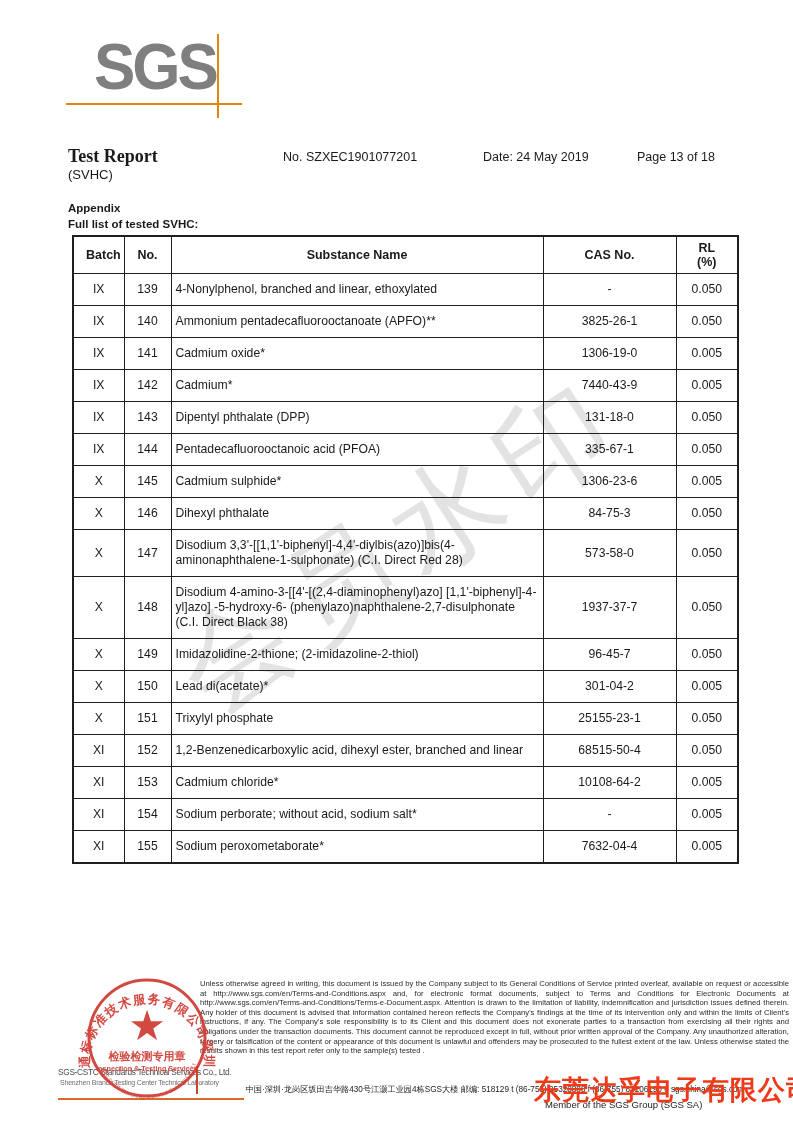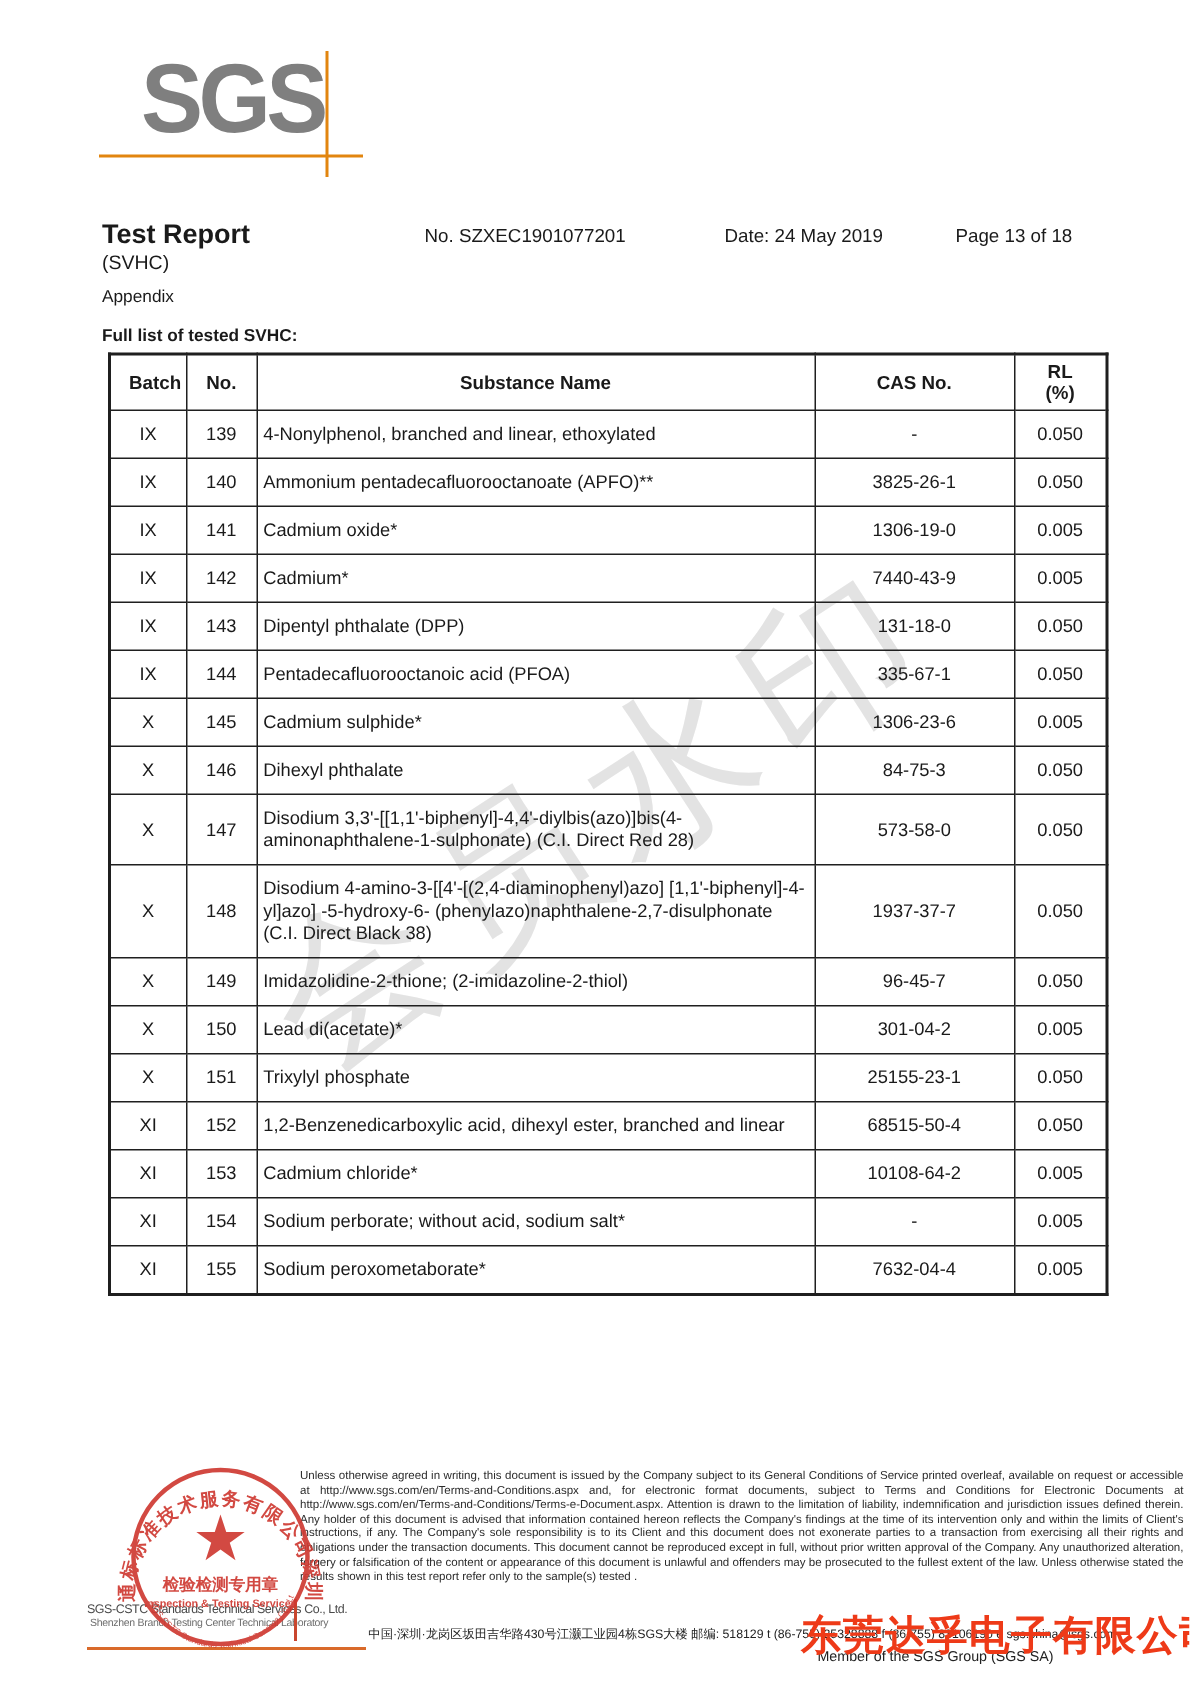--- a/index.html
+++ b/index.html
@@ -13,26 +13,26 @@
   
   .logo-text {
     position: absolute; left: 94px; top: 36px;
     font-size: 62px; font-weight: 700; letter-spacing: -3px;
     color: #7f7f7f; line-height: 1; transform: scaleY(1.05);
   }
   .logo-hline { position: absolute; left: 66px; top: 103px; width: 176px; height: 2px; background: #e2850f; }
   .logo-vline { position: absolute; left: 217px; top: 34px; width: 2px; height: 84px; background: #e2850f; }
 
   
-  .title    { position: absolute; left: 68px;  top: 146px; font-size: 18px; font-weight: 700; }
+  .title    { position: absolute; left: 68px;  top: 146px; font-size: 18px; font-weight: 700; font-family: Liberation Serif, serif; }
   .subtitle { position: absolute; left: 68px;  top: 167px; font-size: 13px; font-weight: 400; }
   .report-no{ position: absolute; left: 283px; top: 150px; font-size: 12.5px; }
   .date     { position: absolute; left: 483px; top: 150px; font-size: 12.5px; }
   .pageinfo { position: absolute; left: 637px; top: 150px; font-size: 12.5px; }
-  .appendix { position: absolute; left: 68px;  top: 192px; font-size: 11.5px; font-weight: 400; }
+  .appendix { position: absolute; left: 68px;  top: 202px; font-size: 11.5px; font-weight: 700; }
   .listlbl  { position: absolute; left: 68px;  top: 218px; font-size: 11.5px; font-weight: 700; }
 
   
   .watermark {
     position: absolute; left: 20px; top: 470px; width: 760px;
     text-align: center; font-size: 112px; letter-spacing: 14px;
     color: #c8c8c8; opacity: 0.5; transform: rotate(-33deg);
     z-index: 1; pointer-events: none; white-space: nowrap;
   }
 

